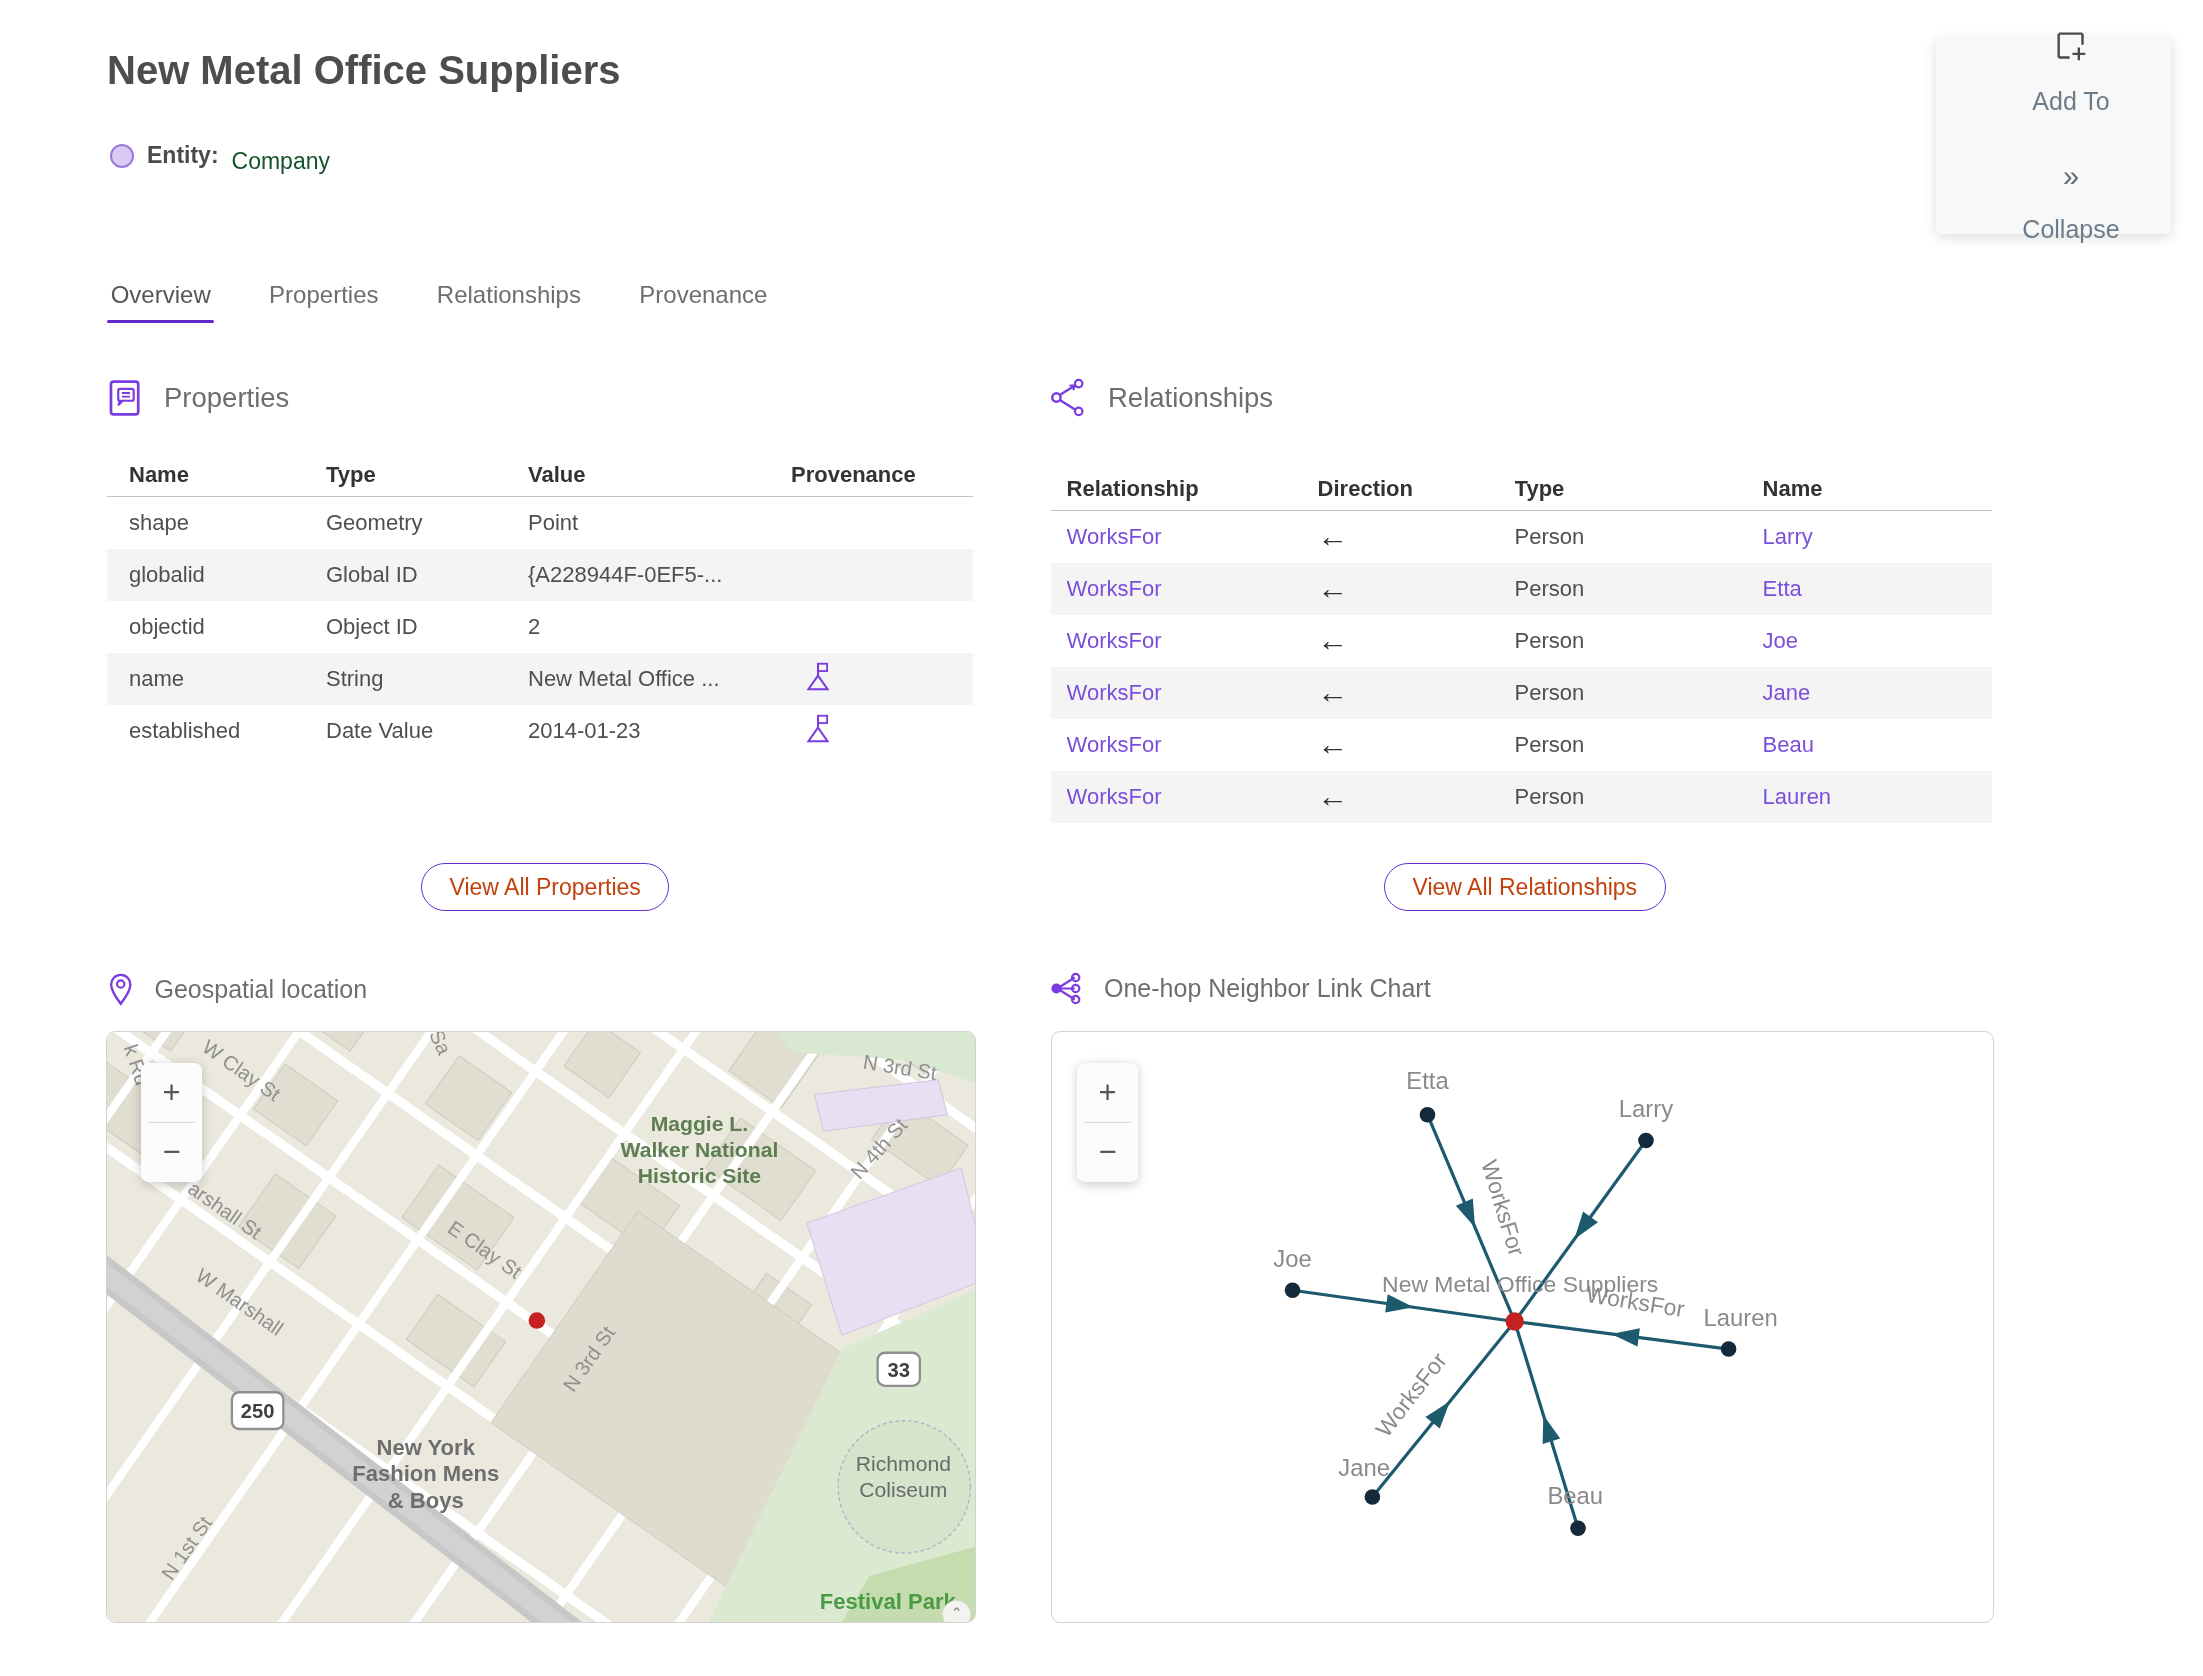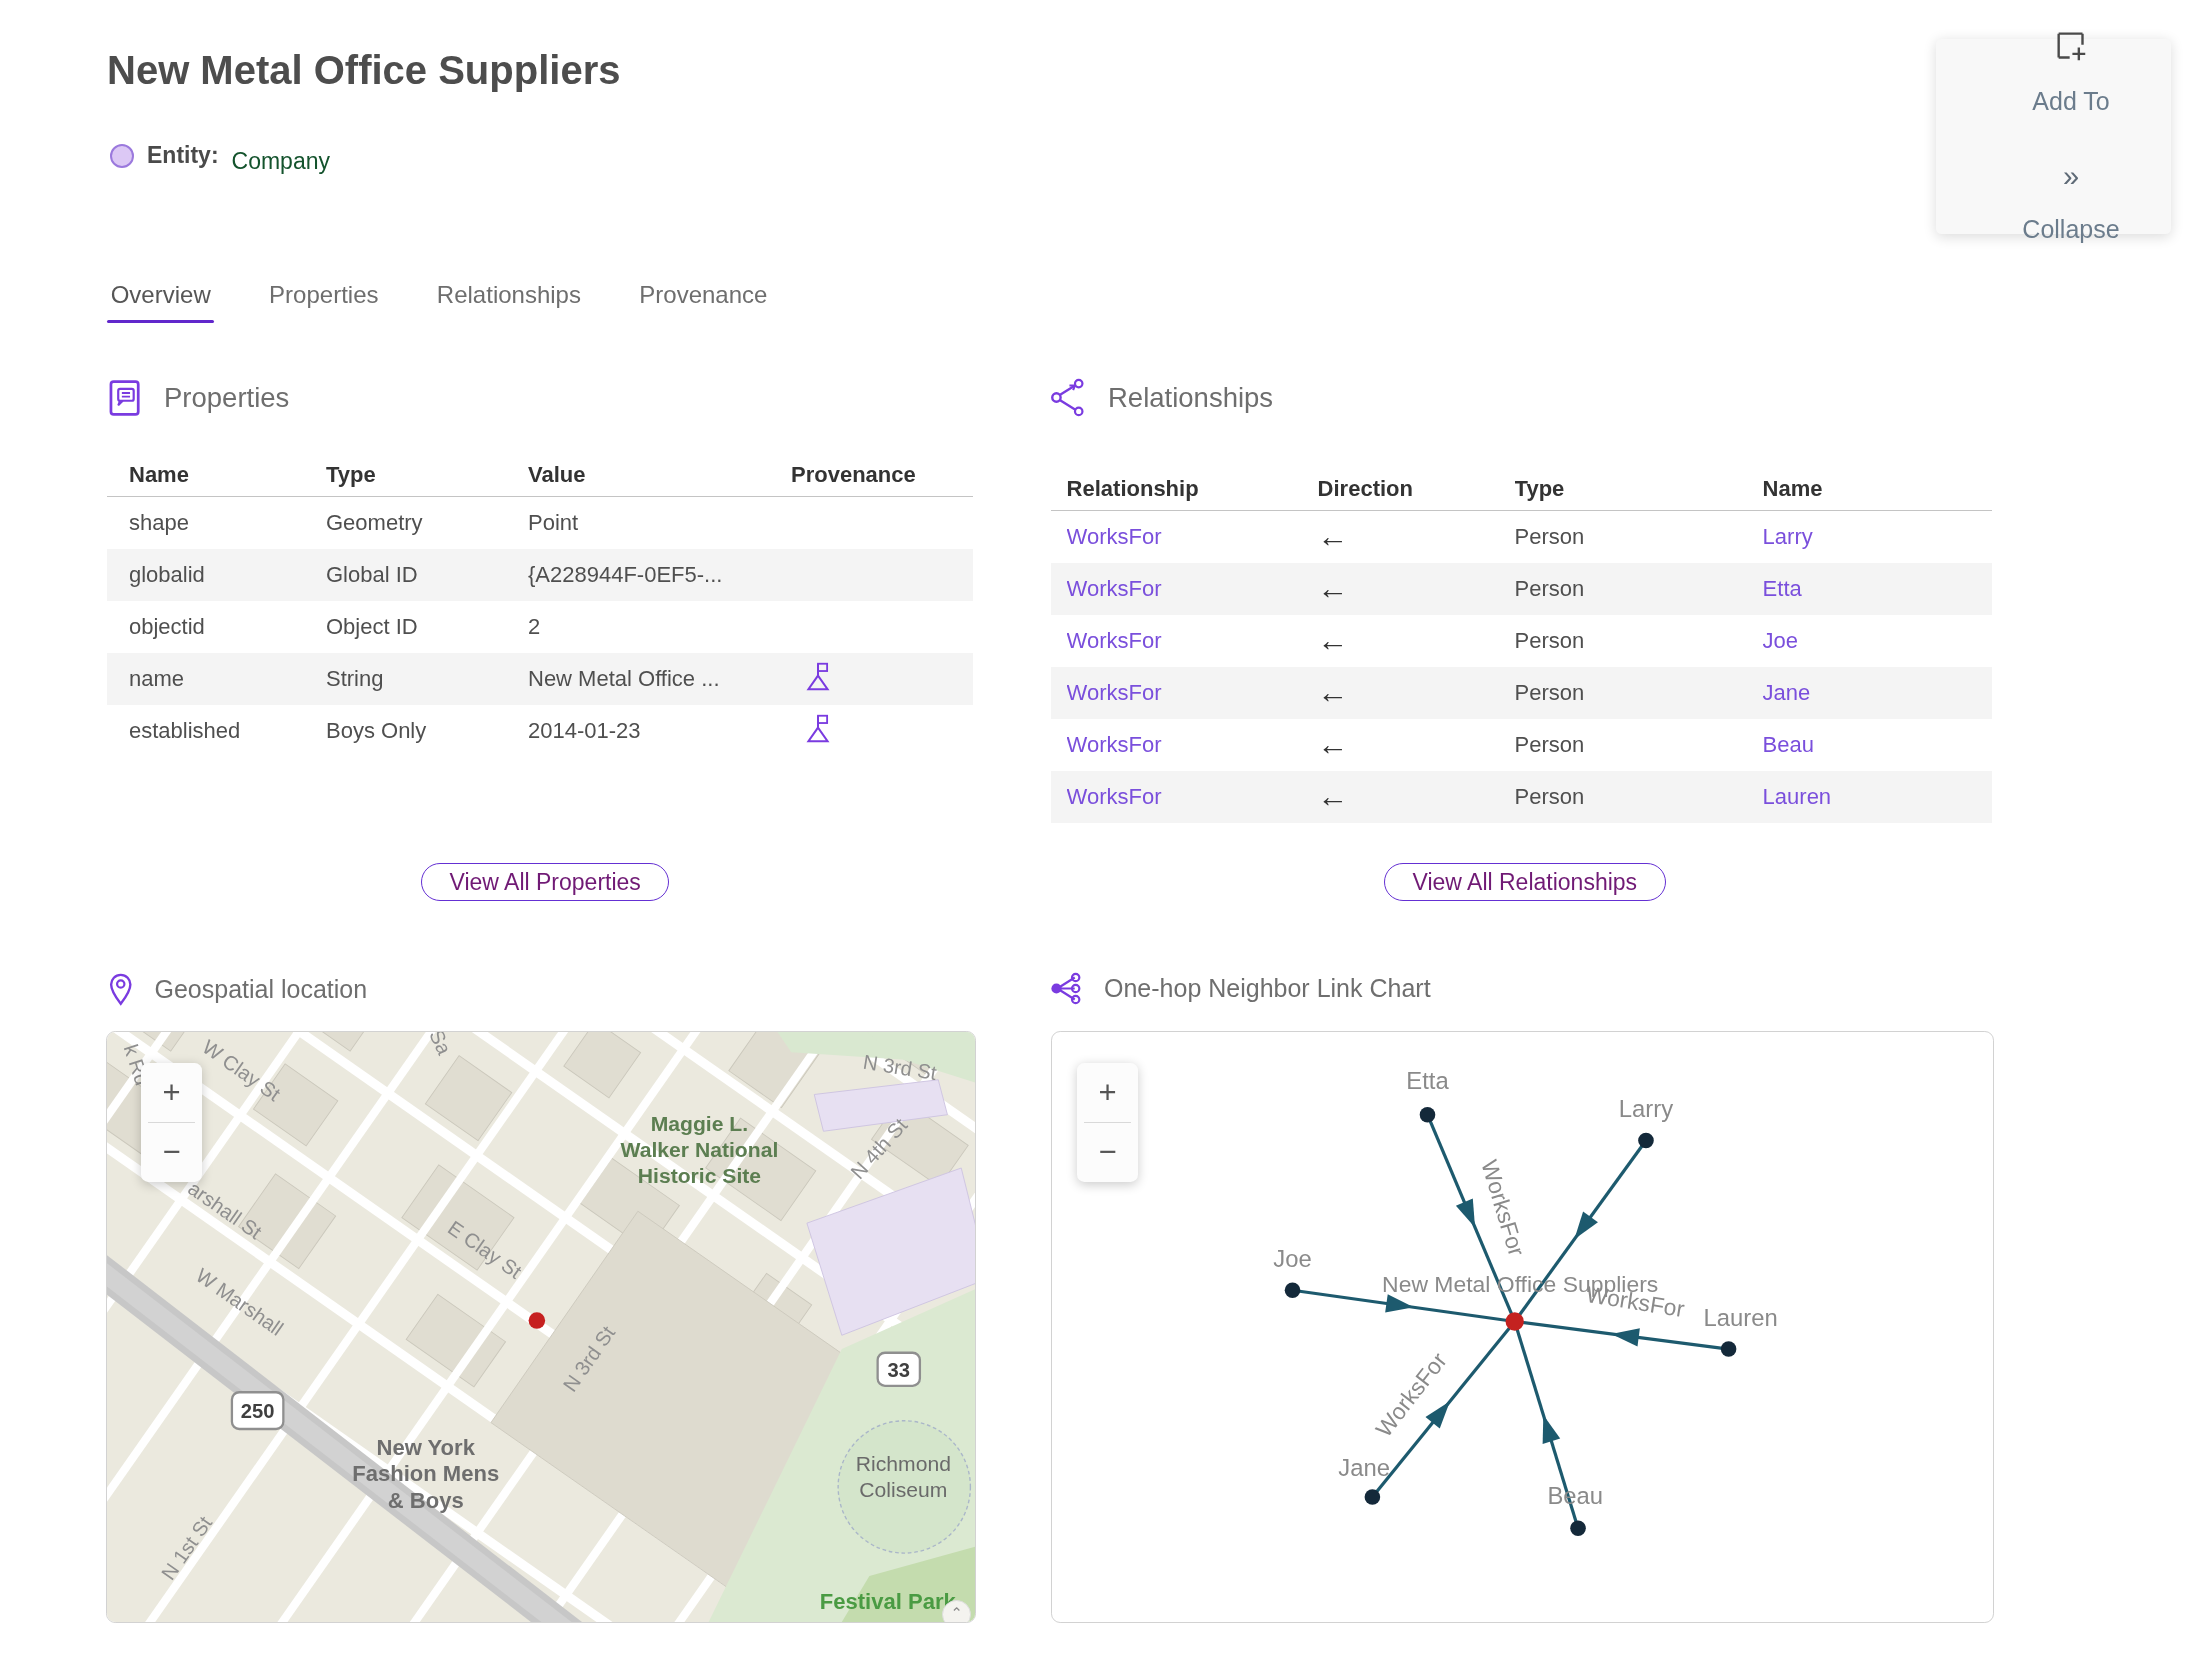--- a/index.html
+++ b/index.html
@@ -30,22 +30,22 @@
   .tbl{position:absolute;font-size:22px;color:#4f4f4f;}
   .thead{display:grid;height:42px;align-items:center;font-weight:bold;color:#333;border-bottom:0.9px solid #c4c4c4;}
   .trow{display:grid;height:52px;align-items:center;}
   .trow.striped{background:#f4f4f4;}
   .tbl.props .thead,.tbl.props .trow{grid-template-columns:197px 202px 263px 1fr;padding-left:22px;}
   .tbl.rels .thead,.tbl.rels .trow{grid-template-columns:251px 197px 248px 1fr;padding-left:15.6px;}
   .cell{overflow:hidden;white-space:nowrap;}
   .purple-link{color:#7a4fdc;cursor:pointer;}
   .dir-arrow{font-size:31px;color:#333;}
 
-  .pill-btn{position:absolute;border:1.8px solid #6430d3;color:#701a75;background:#fff;border-radius:26px;
-            font-size:23px;font-family:"Liberation Sans",sans-serif;padding:0 27.5px;height:38px;cursor:pointer;}
+  .pill-btn{position:absolute;border:1.8px solid #6430d3;color:#c2410c;background:#fff;border-radius:26px;
+            font-size:23px;font-family:"Liberation Sans",sans-serif;padding:0 27.5px;height:48px;cursor:pointer;}
 
   .panel{position:absolute;border:0.9px solid #d2d2d2;border-radius:9.2px;overflow:hidden;background:#fff;}
   .panel svg.fill{position:absolute;left:0;top:0;width:100%;height:100%;}
 
   .zoomctl{position:absolute;width:61px;background:#fcfcfc;border-radius:7.3px;
            box-shadow:0 2.8px 11px rgba(0,0,0,.2);display:flex;flex-direction:column;z-index:5;}
   .zoomctl button{background:transparent;border:none;font-size:31px;color:#555;height:59px;cursor:pointer;
                   font-family:"Liberation Sans",sans-serif;}
   .zdiv{height:0.9px;background:#d9d9d9;margin:0 7.3px;}
 
@@ -129,21 +129,21 @@
           <div class="cell">String</div>
           <div class="cell">New Metal Office ...</div>
           <div class="cell" style="padding-left: 13.8px;"><svg width="26" height="31" viewBox="0 0 28 34">
               <path d="M14 3 v13" stroke="#7a3be0" stroke-width="2.2" fill="none"></path>
               <rect x="14" y="3" width="10" height="8" stroke="#7a3be0" stroke-width="2" fill="none"></rect>
               <path d="M14 16 L24.5 31 H3.5 Z" stroke="#7a3be0" stroke-width="2.2" fill="none"></path>
             </svg></div>
         </div>
         <div class="trow">
           <div class="cell">established</div>
-          <div class="cell">Boys Only</div>
+          <div class="cell">Date Value</div>
           <div class="cell">2014-01-23</div>
           <div class="cell" style="padding-left: 13.8px;"><svg width="26" height="31" viewBox="0 0 28 34">
               <path d="M14 3 v13" stroke="#7a3be0" stroke-width="2.2" fill="none"></path>
               <rect x="14" y="3" width="10" height="8" stroke="#7a3be0" stroke-width="2" fill="none"></rect>
               <path d="M14 16 L24.5 31 H3.5 Z" stroke="#7a3be0" stroke-width="2.2" fill="none"></path>
             </svg></div>
         </div>
       </div>
   </div>
 

